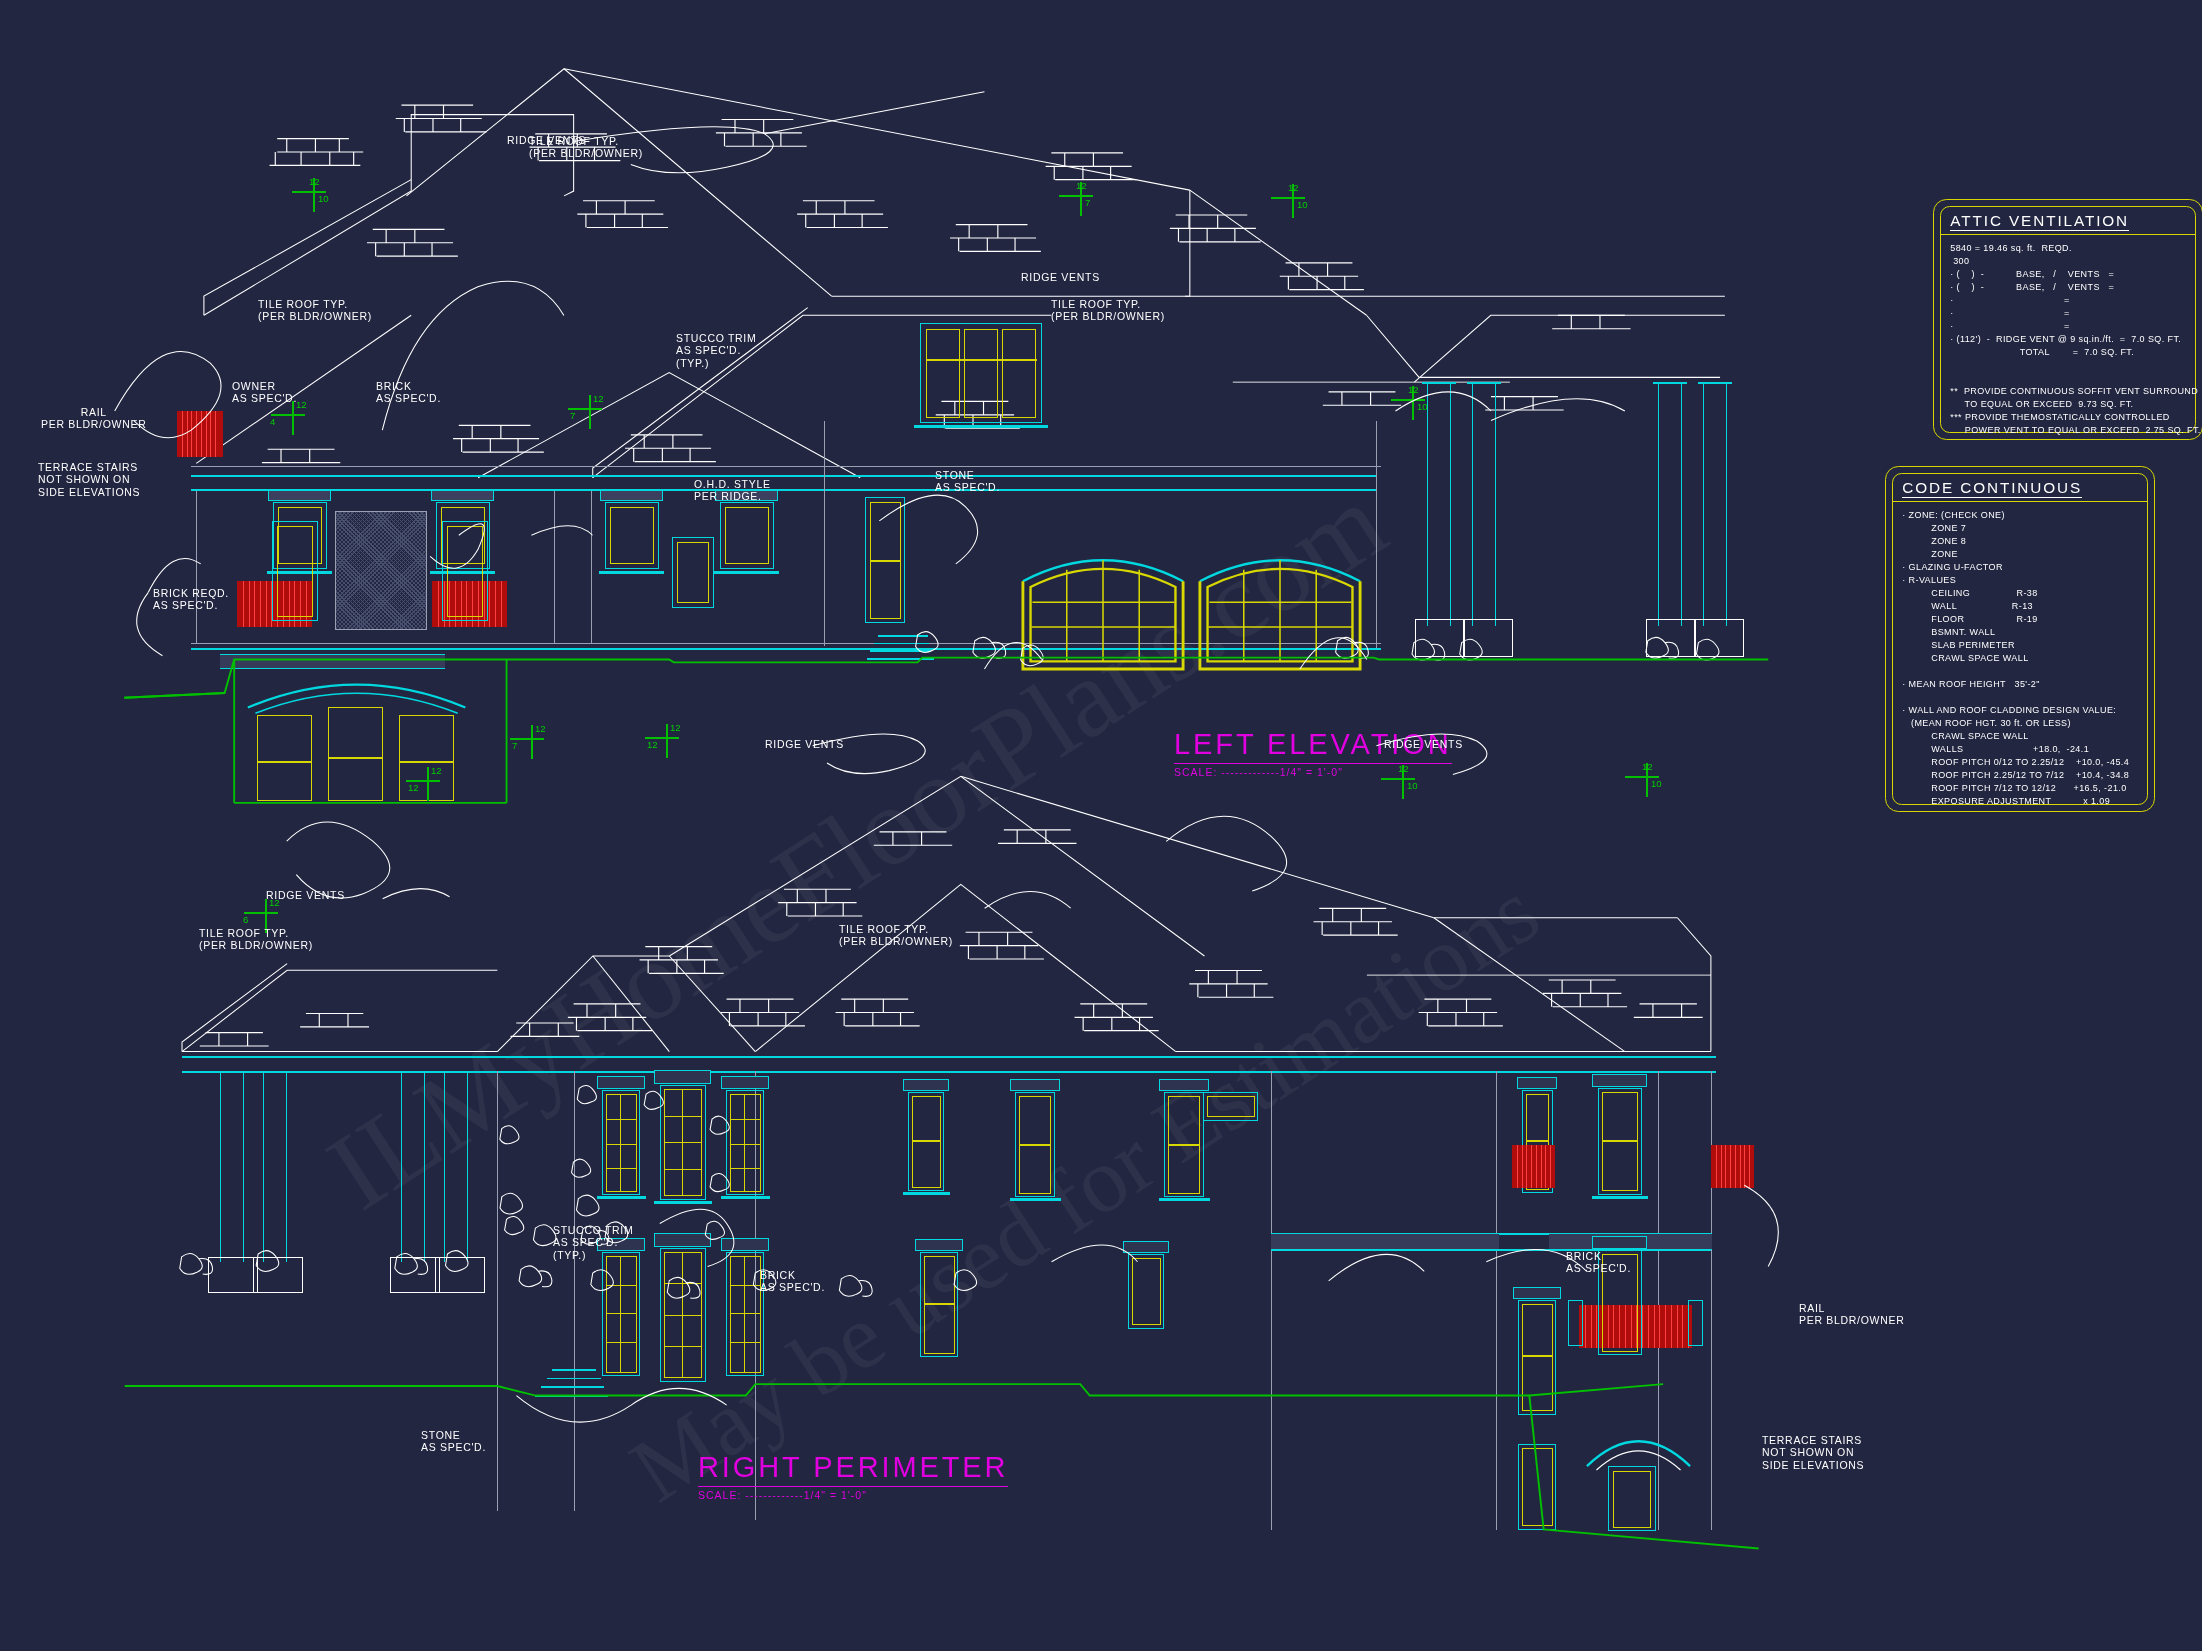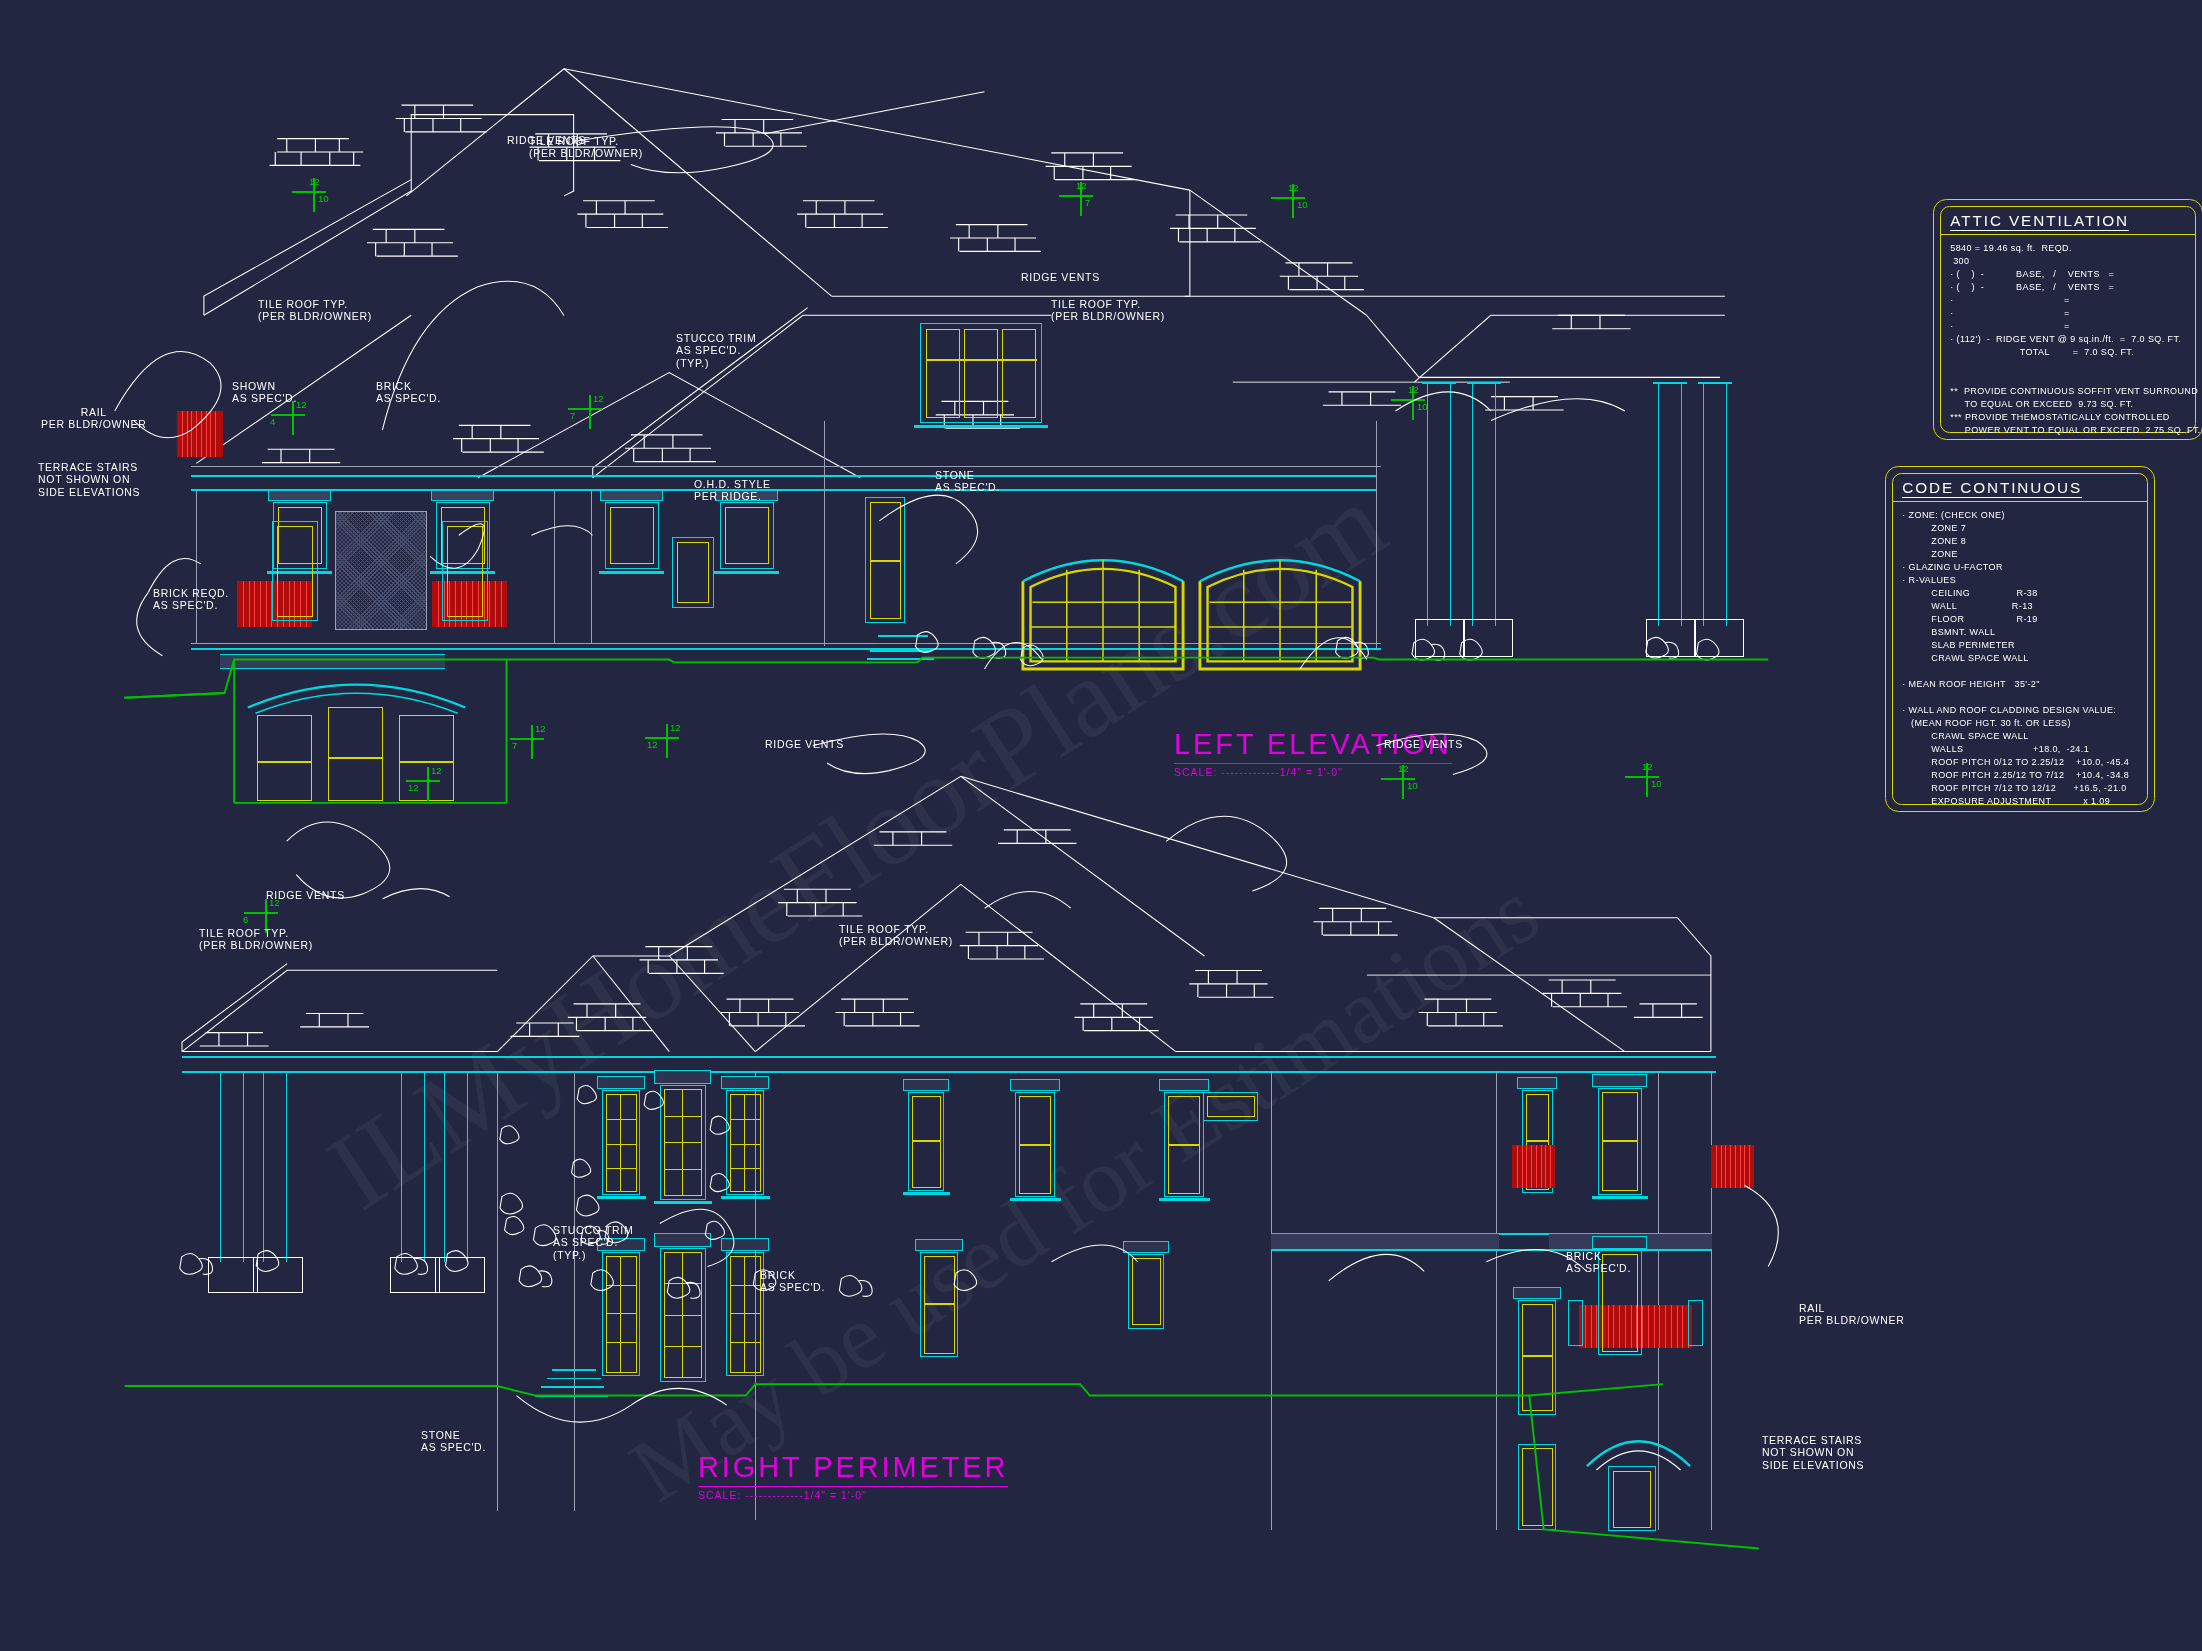--- a/index.html
+++ b/index.html
@@ -441,21 +441,21 @@
     <span class="lbl" style="left:258px;top:298px;">TILE ROOF TYP.
 (PER BLDR/OWNER)</span>
     <span class="lbl" style="left:1051px;top:298px;">TILE ROOF TYP.
 (PER BLDR/OWNER)</span>
     <span class="lbl" style="left:1021px;top:271px;">RIDGE VENTS</span>
     <span class="lbl" style="left:41px;top:406px;text-align:center;">RAIL
 PER BLDR/OWNER</span>
     <span class="lbl" style="left:38px;top:461px;">TERRACE STAIRS
 NOT SHOWN ON
 SIDE ELEVATIONS</span>
-    <span class="lbl" style="left:232px;top:380px;">SHOWN
+    <span class="lbl" style="left:232px;top:380px;">OWNER
 AS SPEC'D.</span>
     <span class="lbl" style="left:376px;top:380px;">BRICK
 AS SPEC'D.</span>
     <span class="lbl" style="left:676px;top:332px;">STUCCO TRIM
 AS SPEC'D.
 (TYP.)</span>
     <span class="lbl" style="left:694px;top:478px;">O.H.D. STYLE
 PER RIDGE.</span>
     <span class="lbl" style="left:935px;top:469px;">STONE
 AS SPEC'D.</span>

